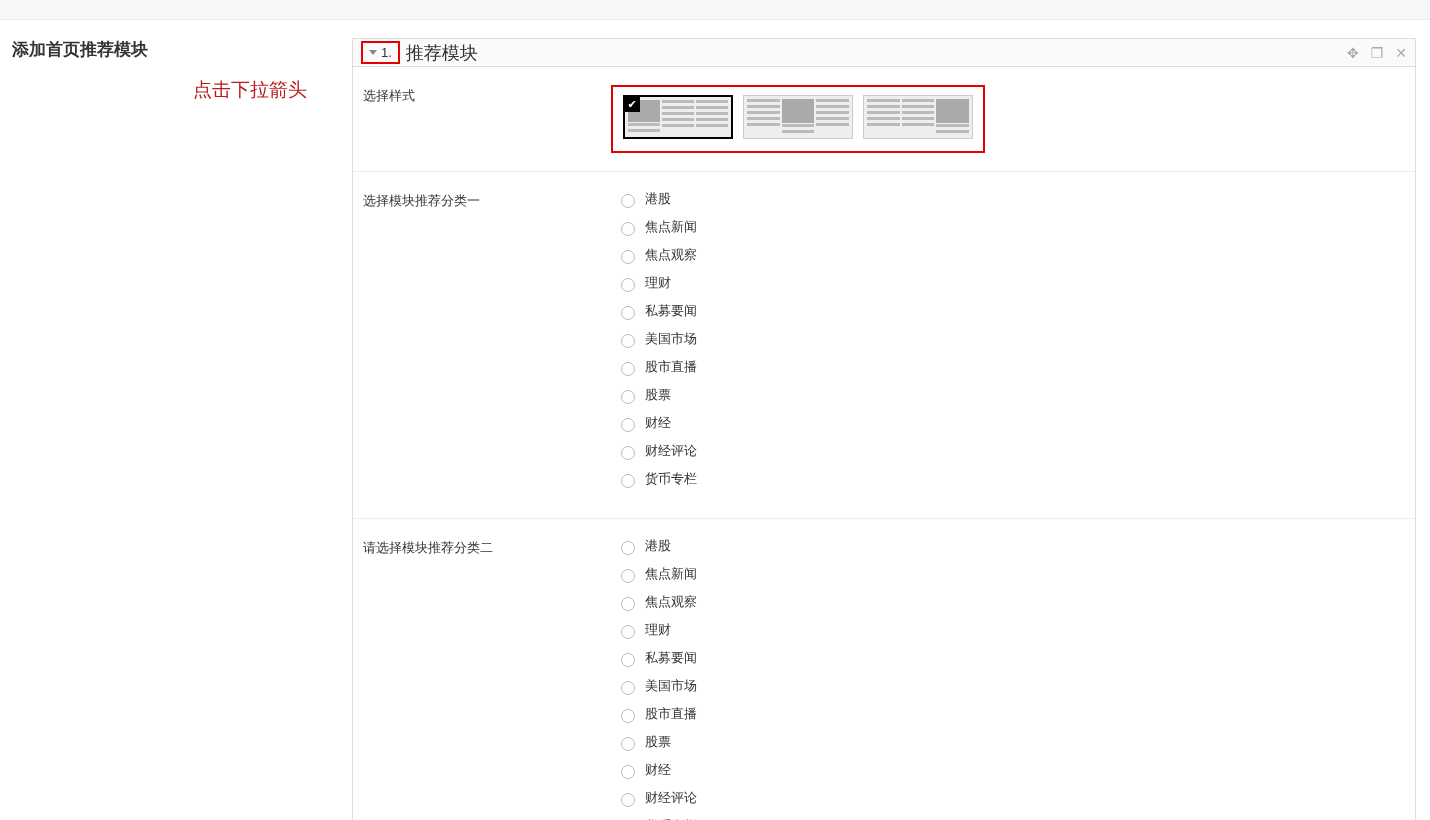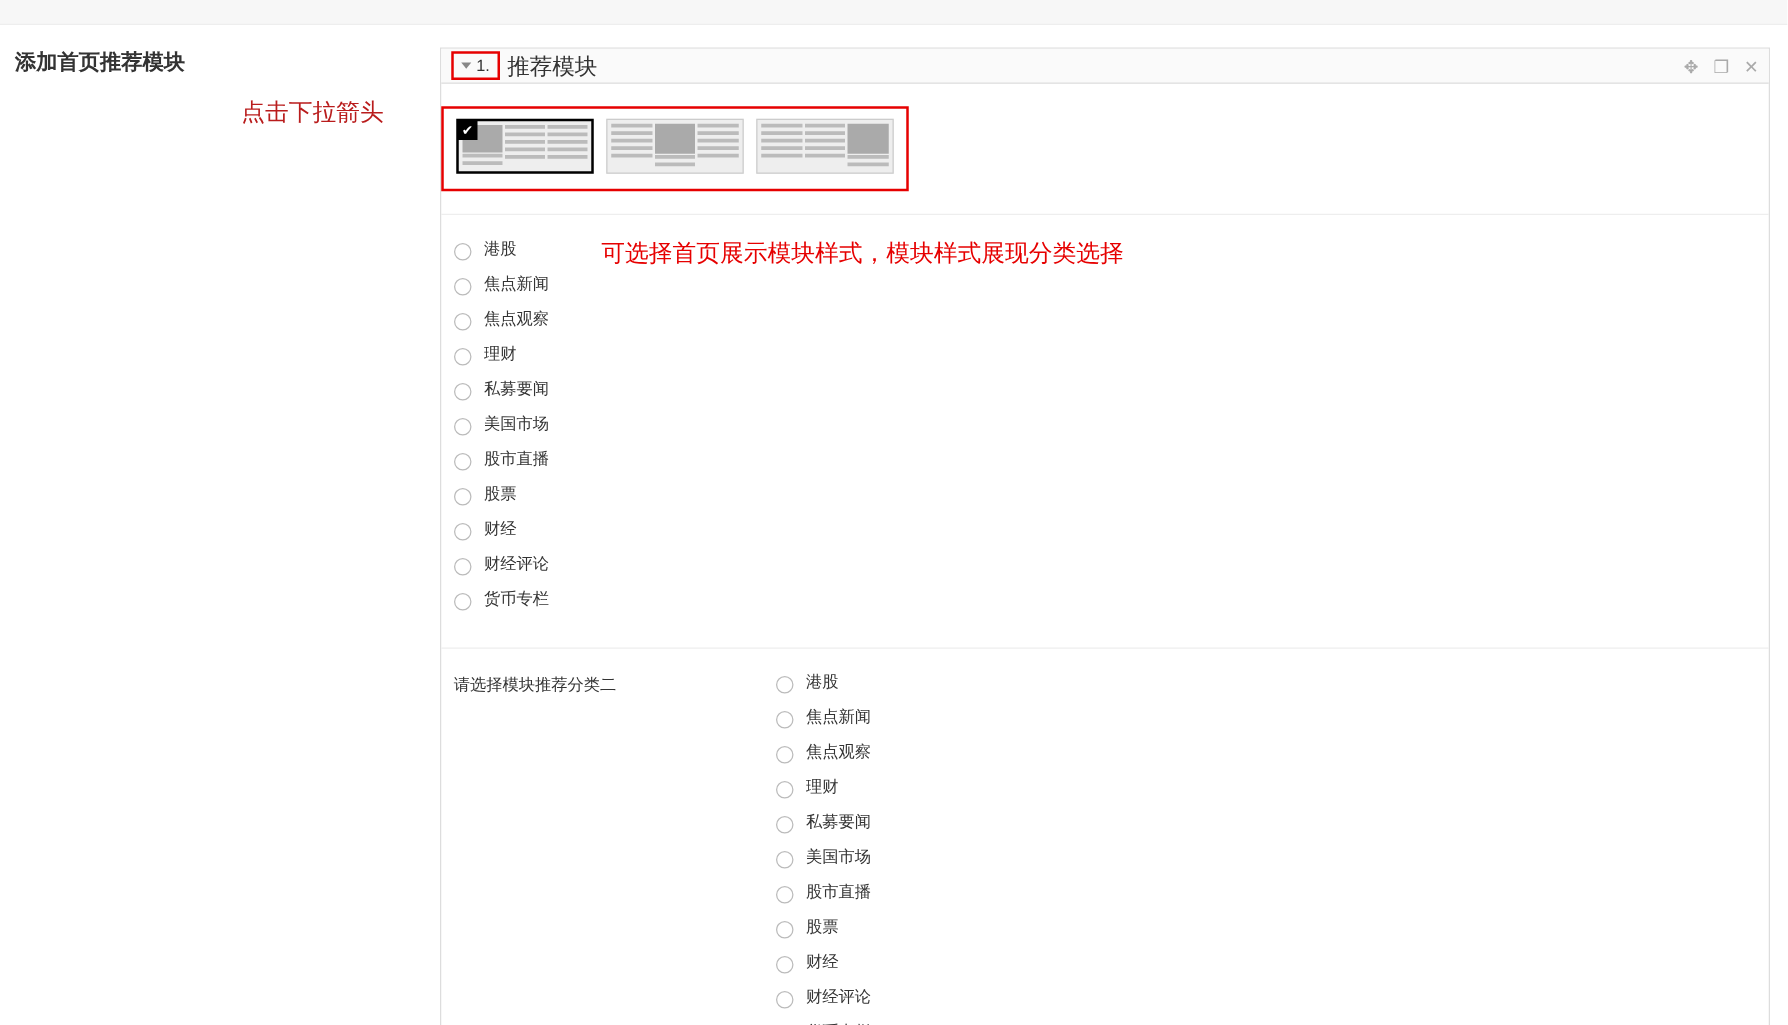--- a/index.html
+++ b/index.html
@@ -63,20 +63,21 @@
         </div>
         <span class="header-title">推荐模块</span>
         <div class="header-actions">
           <span>✥</span>
           <span>❐</span>
           <span>✕</span>
         </div>
       </div>
 
       <div class="section">
+        <div class="section-label">选择样式</div>
         <div class="section-body">
           <div class="styles-row">
             <div class="style-thumb selected">
               <div class="check">✔</div>
               <div class="col">
                   <div class="block img" style="flex:2"></div>
                   <div class="line"></div>
                   <div class="line"></div>
                 </div>
               <div class="col">
@@ -134,22 +135,22 @@
                   <div class="block img" style="flex:2"></div>
                   <div class="line"></div>
                   <div class="line"></div>
                 </div>
             </div>
           </div>
         </div>
       </div>
 
       <div class="section">
+        <div class="section-label">选择模块推荐分类一</div>
         <div class="section-body">
-          <div class="annotation-2">可选择首页展示模块样式，模块样式展现分类选择</div>
           <div class="categories">
             <div class="radio-row">
                 <span class="radio-circle"></span>
                 <span class="radio-label">港股</span>
               </div>
             <div class="radio-row">
                 <span class="radio-circle"></span>
                 <span class="radio-label">焦点新闻</span>
               </div>
             <div class="radio-row">

